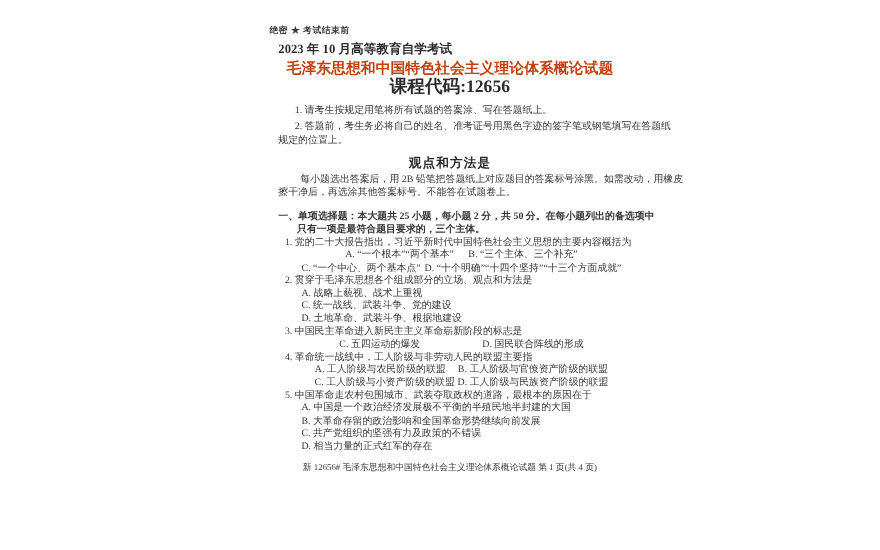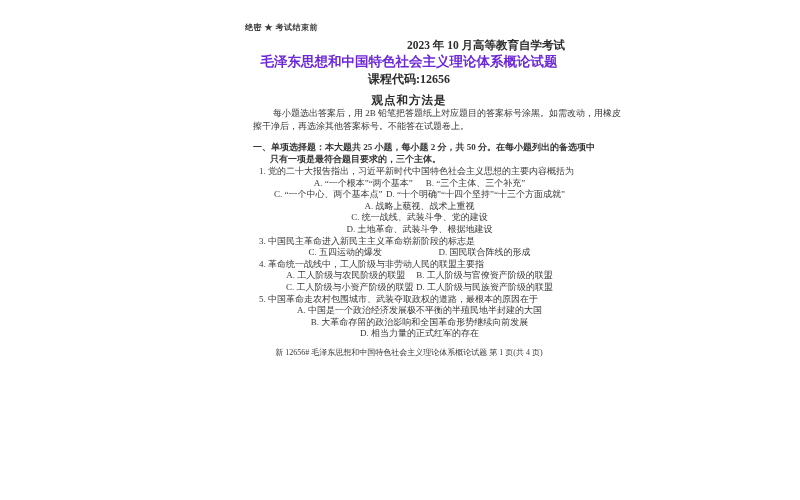--- a/index.html
+++ b/index.html
@@ -29,38 +29,38 @@
   .doc div { white-space: nowrap; }
 
   .classification {
     margin-left: -8px;
     font-weight: bold;
     font-size: 8px;
     letter-spacing: 0.5px;
     color: #3a3a3a;
   }
   .session {
-    text-align: right;
+    text-align: left;
     font-size: 11.5px;
     font-weight: bold;
     margin-top: 4px;
     line-height: 14px;
     color: #2c2c2c;
   }
   .title {
     text-align: center;
     font-size: 13.5px;
     font-weight: bold;
     margin-top: 2px;
     line-height: 16px;
-    color: #6d28d9;
+    color: #c2410c;
   }
   .course {
     text-align: center;
-    font-size: 12px;
+    font-size: 16px;
     font-weight: bold;
     margin-top: 3px;
     line-height: 13px;
     color: #2c2c2c;
   }
   .instr { margin-top: 8px; }
   .instr-line { line-height: 13.5px; }
   .instr-line.ind { padding-left: 15px; }
 
   .section-title {
@@ -75,21 +75,21 @@
   .notice-label { margin-top: 7px; font-weight: bold; line-height: 12.5px; }
   .notice-line { line-height: 12.5px; }
   .notice-line.first { padding-left: 20px; }
 
   .part-heading { margin-top: 9px; font-weight: bold; }
   .part-line { line-height: 12px; }
   .part-line.l2 { padding-left: 17px; }
 
   .qa { margin-top: 1px; }
   .q .stem { padding-left: 6px; line-height: 11.6px; }
-  .q .opt { padding-left: 21px; line-height: 11.6px; text-align: center; }
+  .q .opt { padding-left: 21px; line-height: 11.6px; }
   .opt-row { display: flex; padding-left: 21px; line-height: 11.6px; justify-content: center; }
   .opt-row .c1 { flex: none; width: 130px; }
   .q.q1 .opt-row .c1 { width: 112px; }
 
   .footer {
     text-align: center;
     margin-top: 7px;
     font-size: 8px;
     line-height: 11px;
     color: #3a3a3a;
@@ -100,20 +100,25 @@
 
 <div class="canvas">
   <div class="doc">
 
     <div class="classification">绝密 ★ 考试结束前</div>
 
     <div class="session">2023 年 10 月高等教育自学考试</div>
     <div class="title">毛泽东思想和中国特色社会主义理论体系概论试题</div>
     <div class="course">课程代码:12656</div>
 
+    <div class="instr">
+      <div class="instr-line ind">1. 请考生按规定用笔将所有试题的答案涂、写在答题纸上。</div>
+      <div class="instr-line ind">2. 答题前，考生务必将自己的姓名、准考证号用黑色字迹的签字笔或钢笔填写在答题纸</div>
+      <div class="instr-line">规定的位置上。</div>
+    </div>
 
     <div class="section-title">观点和方法是</div>
 
     <div class="notice-line first">每小题选出答案后，用 2B 铅笔把答题纸上对应题目的答案标号涂黑。如需改动，用橡皮</div>
     <div class="notice-line">擦干净后，再选涂其他答案标号。不能答在试题卷上。</div>
 
     <div class="part-heading">
       <div class="part-line">一、单项选择题：本大题共 25 小题，每小题 2 分，共 50 分。在每小题列出的备选项中</div>
       <div class="part-line l2">只有一项是最符合题目要求的，三个主体。</div>
     </div>
@@ -126,20 +131,21 @@
           <span class="c1">A. “一个根本”“两个基本”</span>
           <span>B. “三个主体、三个补充”</span>
         </div>
         <div class="opt-row">
           <span class="c1">C. “一个中心、两个基本点”</span>
           <span>D. “十个明确”“十四个坚持”“十三个方面成就”</span>
         </div>
       </div>
 
       <div class="q">
+        <div class="stem">2. 贯穿于毛泽东思想各个组成部分的立场、观点和方法是</div>
         <div class="opt">A. 战略上藐视、战术上重视</div>
         <div class="opt">C. 统一战线、武装斗争、党的建设</div>
         <div class="opt">D. 土地革命、武装斗争、根据地建设</div>
       </div>
 
       <div class="q">
         <div class="stem">3. 中国民主革命进入新民主主义革命崭新阶段的标志是</div>
         <div class="opt-row">
           <span class="c1">C. 五四运动的爆发</span>
           <span>D. 国民联合阵线的形成</span>
@@ -155,20 +161,21 @@
         <div class="opt-row">
           <span class="c1">C. 工人阶级与小资产阶级的联盟</span>
           <span>D. 工人阶级与民族资产阶级的联盟</span>
         </div>
       </div>
 
       <div class="q">
         <div class="stem">5. 中国革命走农村包围城市、武装夺取政权的道路，最根本的原因在于</div>
         <div class="opt">A. 中国是一个政治经济发展极不平衡的半殖民地半封建的大国</div>
         <div class="opt">B. 大革命存留的政治影响和全国革命形势继续向前发展</div>
+        <div class="opt">C. 共产党组织的坚强有力及政策的不错误</div>
         <div class="opt">D. 相当力量的正式红军的存在</div>
       </div>
 
     </div>
 
     <div class="footer">新 12656# 毛泽东思想和中国特色社会主义理论体系概论试题 第 1 页(共 4 页)</div>
 
   </div>
 </div>
 

